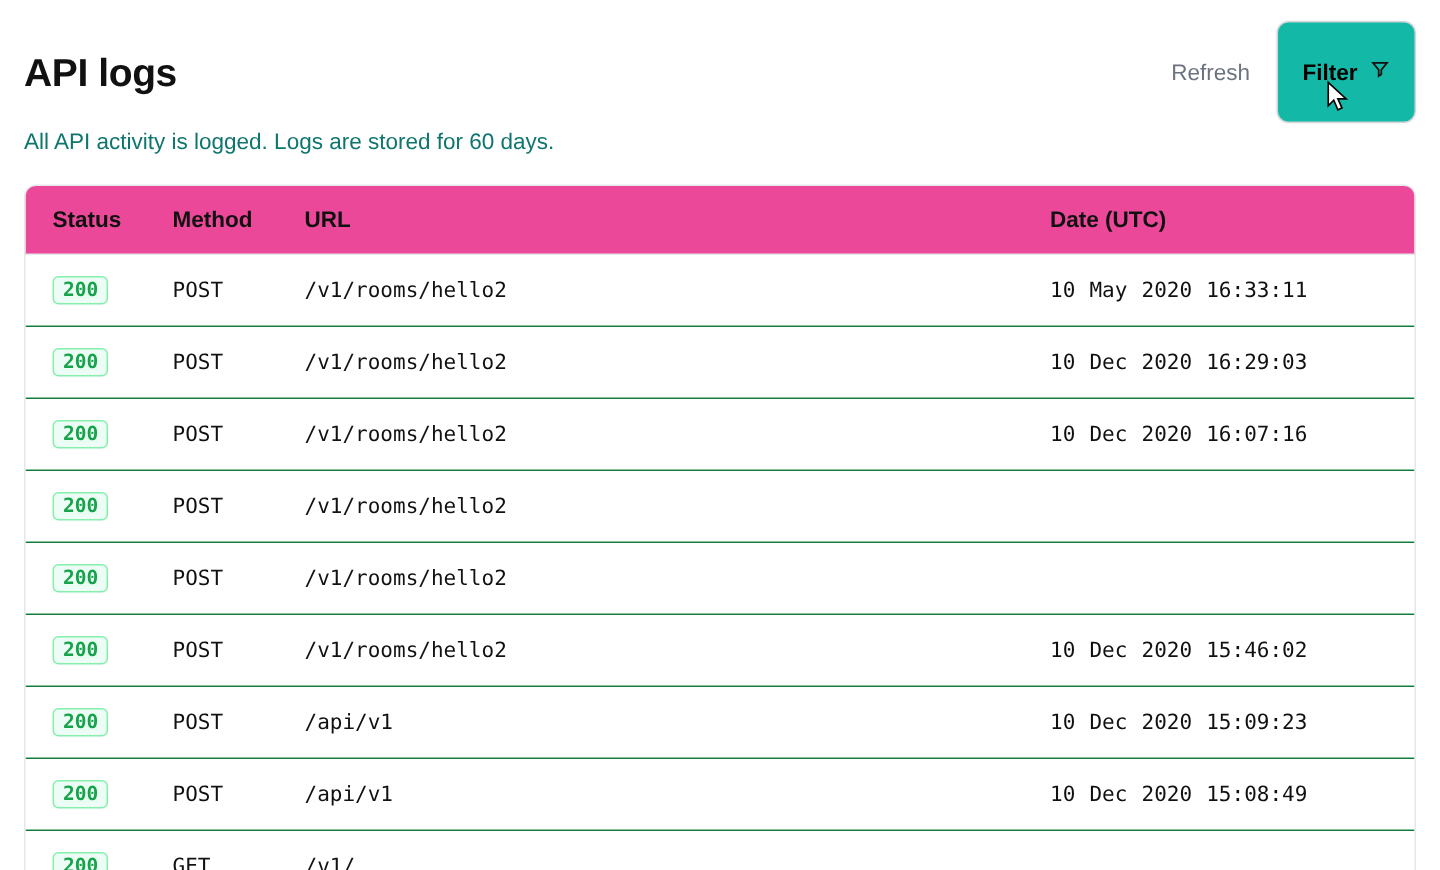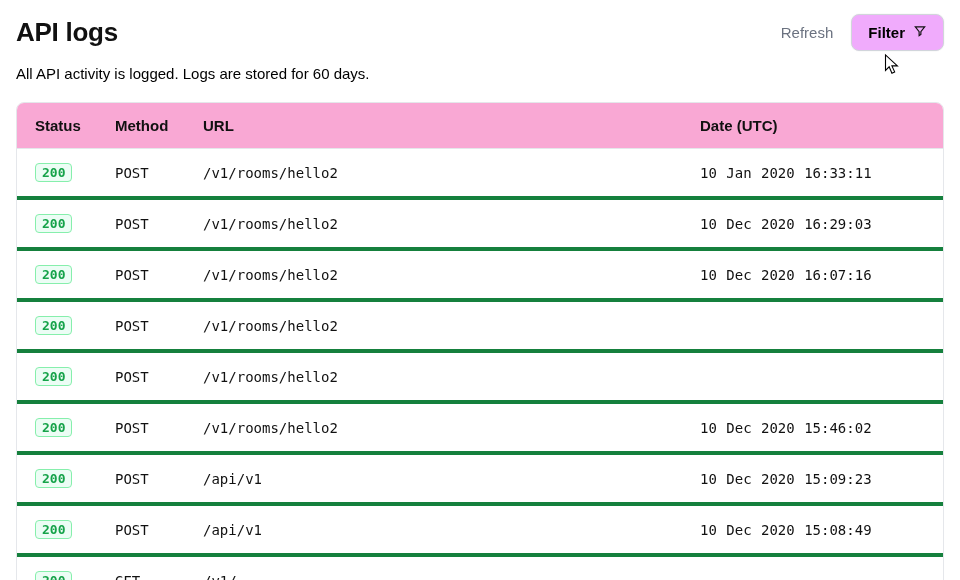--- a/index.html
+++ b/index.html
@@ -16,45 +16,45 @@
       overflow: hidden;
       position: relative;
     }
     .container {
       padding: 14px 16px 0 16px;
     }
     .header-row {
       display: flex;
       align-items: center;
       justify-content: space-between;
-      margin-bottom: 14px;
+      margin-bottom: 4px;
     }
     .page-title {
       font-size: 26px;
       font-weight: 700;
       letter-spacing: -0.01em;
     }
     .header-actions {
       display: flex;
       align-items: center;
       gap: 18px;
     }
     .refresh-link {
       color: #6b7280;
       font-size: 15px;
       cursor: pointer;
     }
     .filter-btn {
       display: inline-flex;
       align-items: center;
       gap: 8px;
-      background: #f0abfc;
+      background: #14b8a6;
       border: 1px solid #d1d5db;
       border-radius: 8px;
-      padding: 9px 16px;
+      padding: 24px 16px;
       font-size: 15px;
       font-weight: 600;
       cursor: pointer;
       box-shadow: 0 0 0 1px rgba(0,0,0,0.02);
       position: relative;
     }
     .filter-btn svg {
       width: 14px;
       height: 14px;
       stroke: #111;
@@ -66,46 +66,46 @@
       left: 880px;
       top: 52px;
       pointer-events: none;
     }
     .cursor-pointer svg {
       width: 22px;
       height: 26px;
     }
     .subtitle {
       font-size: 15px;
-      color: #000000;
+      color: #0f766e;
       margin-bottom: 20px;
     }
     .table-wrap {
       border: 1px solid #e5e7eb;
       border-radius: 8px;
       overflow: hidden;
     }
     .thead {
       display: flex;
       align-items: flex-end;
-      background: #f9a8d4;
+      background: #ec4899;
       border-bottom: 1px solid #e5e7eb;
       padding: 14px 18px;
       font-size: 15px;
       font-weight: 700;
     }
     .col-status { width: 80px; flex: none; }
     .col-method { width: 88px; flex: none; }
     .col-url { flex: 1; }
     .col-date { width: 225px; flex: none; text-align: left; }
     .tbody .trow {
       display: flex;
       align-items: center;
       padding: 14px 18px;
-      border-bottom: 4px solid #15803d;
+      border-bottom: 1px solid #15803d;
       font-size: 14px;
     }
     .status-badge {
       display: inline-block;
       background: #ecfdf5;
       color: #16a34a;
       border: 1px solid #86efac;
       border-radius: 4px;
       padding: 1px 6px;
       font-family: ui-monospace, SFMono-Regular, Menlo, Consolas, monospace;
@@ -147,21 +147,21 @@
       <div class="col-status">Status</div>
       <div class="col-method">Method</div>
       <div class="col-url">URL</div>
       <div class="col-date">Date (UTC)</div>
     </div>
     <div class="tbody" id="tbody">
         <div class="trow">
           <div class="col-status"><span class="status-badge">200</span></div>
           <div class="col-method mono">POST</div>
           <div class="col-url mono">/v1/rooms/hello2</div>
-          <div class="col-date mono">10 Jan 2020 16:33:11</div>
+          <div class="col-date mono">10 May 2020 16:33:11</div>
         </div>
         <div class="trow">
           <div class="col-status"><span class="status-badge">200</span></div>
           <div class="col-method mono">POST</div>
           <div class="col-url mono">/v1/rooms/hello2</div>
           <div class="col-date mono">10 Dec 2020 16:29:03</div>
         </div>
         <div class="trow">
           <div class="col-status"><span class="status-badge">200</span></div>
           <div class="col-method mono">POST</div>

